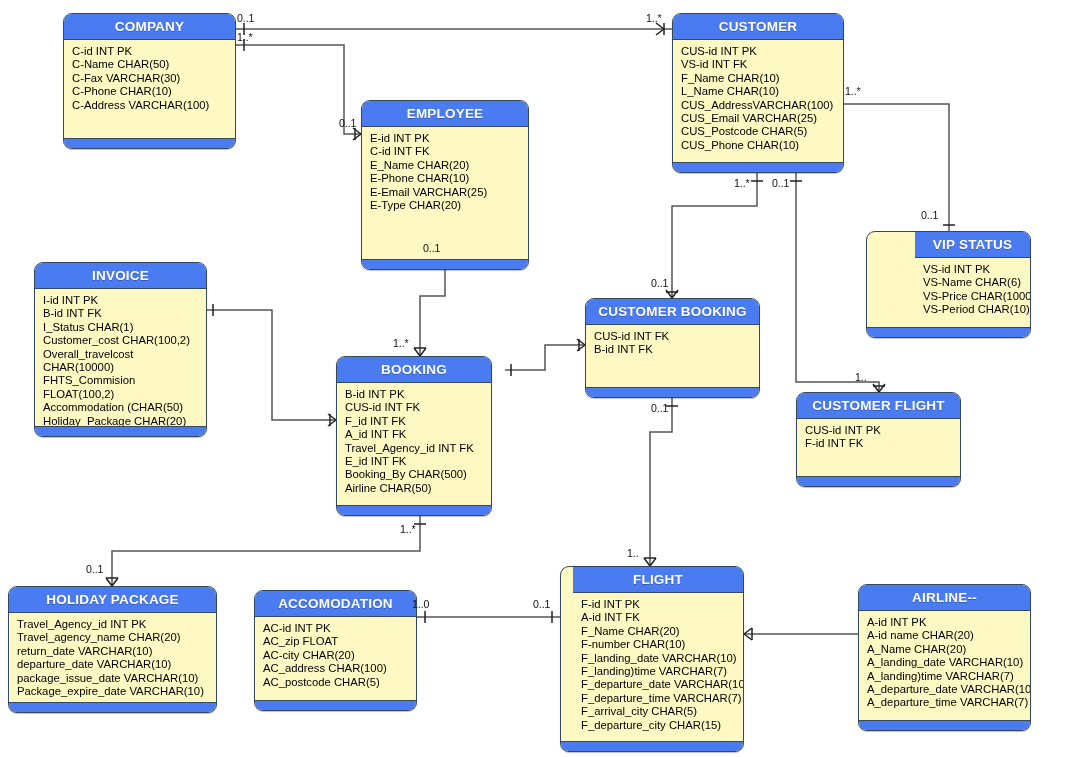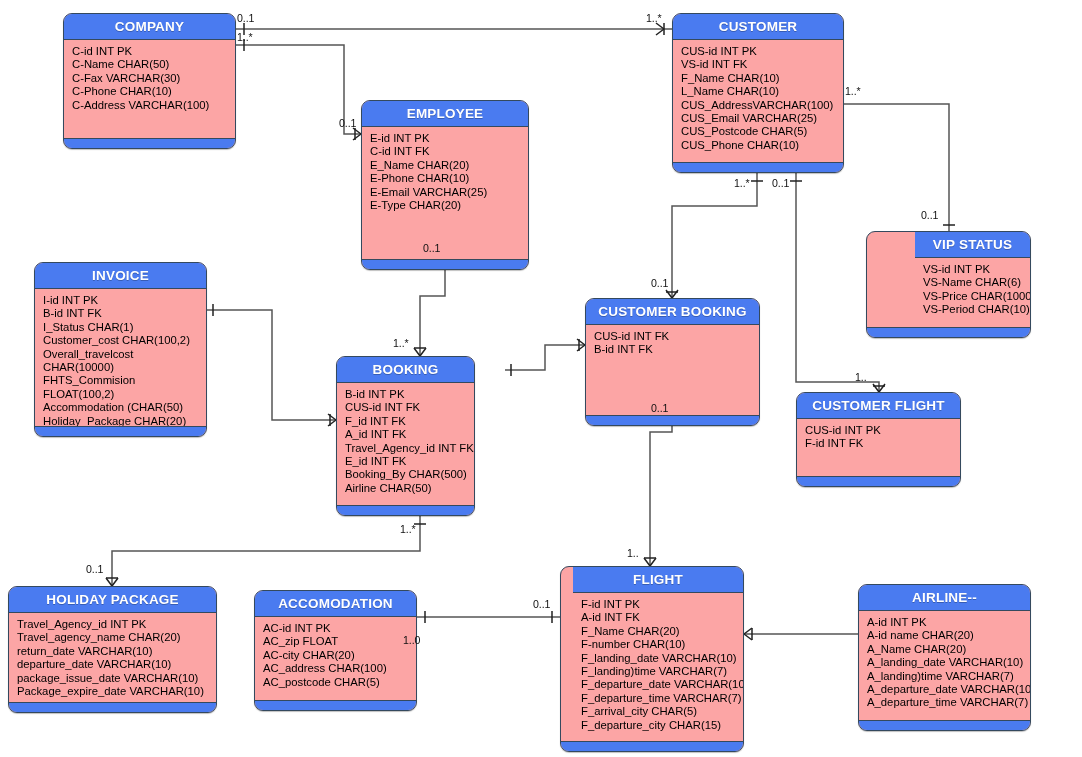--- a/index.html
+++ b/index.html
@@ -20,21 +20,21 @@
     left: 0; top: 0;
     width: 1082px;
     height: 757px;
     pointer-events: none;
   }
   .entity {
     position: absolute;
     box-sizing: border-box;
     border: 1.4px solid #34495e;
     border-radius: 9px;
-    background: #fca5a5;
+    background: #fef9c3;
     box-shadow: 0 1px 1px rgba(0,0,0,0.25);
     overflow: hidden;
   }
   .entity .hdr {
     background: #4a7bf0;
     color: #ffffff;
     font-weight: bold;
     font-size: 13.5px;
     text-align: center;
     padding: 5px 2px 5px 2px;
@@ -199,30 +199,30 @@
       <div class="attr">Overall_travelcost</div>
       <div class="attr">CHAR(10000)</div>
       <div class="attr">FHTS_Commision</div>
       <div class="attr">FLOAT(100,2)</div>
       <div class="attr">Accommodation (CHAR(50)</div>
       <div class="attr">Holiday_Package CHAR(20)</div>
     </div>
     <div class="foot"></div>
   </div>
 
-  <div class="entity" style="left:585px; top:298px; width:175px; height:128px;">
+  <div class="entity" style="left:585px; top:298px; width:175px; height:100px;">
     <div class="hdr">CUSTOMER BOOKING</div>
     <div class="body">
       <div class="attr">CUS-id INT FK</div>
       <div class="attr">B-id INT FK</div>
     </div>
     <div class="foot"></div>
   </div>
 
-  <div class="entity" style="left:336px; top:356px; width:139px; height:160px;">
+  <div class="entity" style="left:336px; top:356px; width:156px; height:160px;">
     <div class="hdr">BOOKING</div>
     <div class="body">
       <div class="attr">B-id INT PK</div>
       <div class="attr">CUS-id INT FK</div>
       <div class="attr">F_id INT FK</div>
       <div class="attr">A_id INT FK</div>
       <div class="attr">Travel_Agency_id INT FK</div>
       <div class="attr">E_id INT FK</div>
       <div class="attr">Booking_By CHAR(500)</div>
       <div class="attr">Airline CHAR(50)</div>
@@ -304,16 +304,16 @@
   <div class="card" style="left:734px; top:177px;">1..*</div>
   <div class="card" style="left:772px; top:177px;">0..1</div>
   <div class="card" style="left:423px; top:242px;">0..1</div>
   <div class="card" style="left:651px; top:277px;">0..1</div>
   <div class="card" style="left:393px; top:337px;">1..*</div>
   <div class="card" style="left:855px; top:371px;">1..</div>
   <div class="card" style="left:651px; top:402px;">0..1</div>
   <div class="card" style="left:400px; top:523px;">1..*</div>
   <div class="card" style="left:627px; top:547px;">1..</div>
   <div class="card" style="left:86px;  top:563px;">0..1</div>
-  <div class="card" style="left:403px; top:598px;margin-top:36px;">1..0</div>
+  <div class="card" style="left:412px; top:598px;">1..0</div>
   <div class="card" style="left:533px; top:598px;">0..1</div>
 
 </div>
 
 </body></html>

